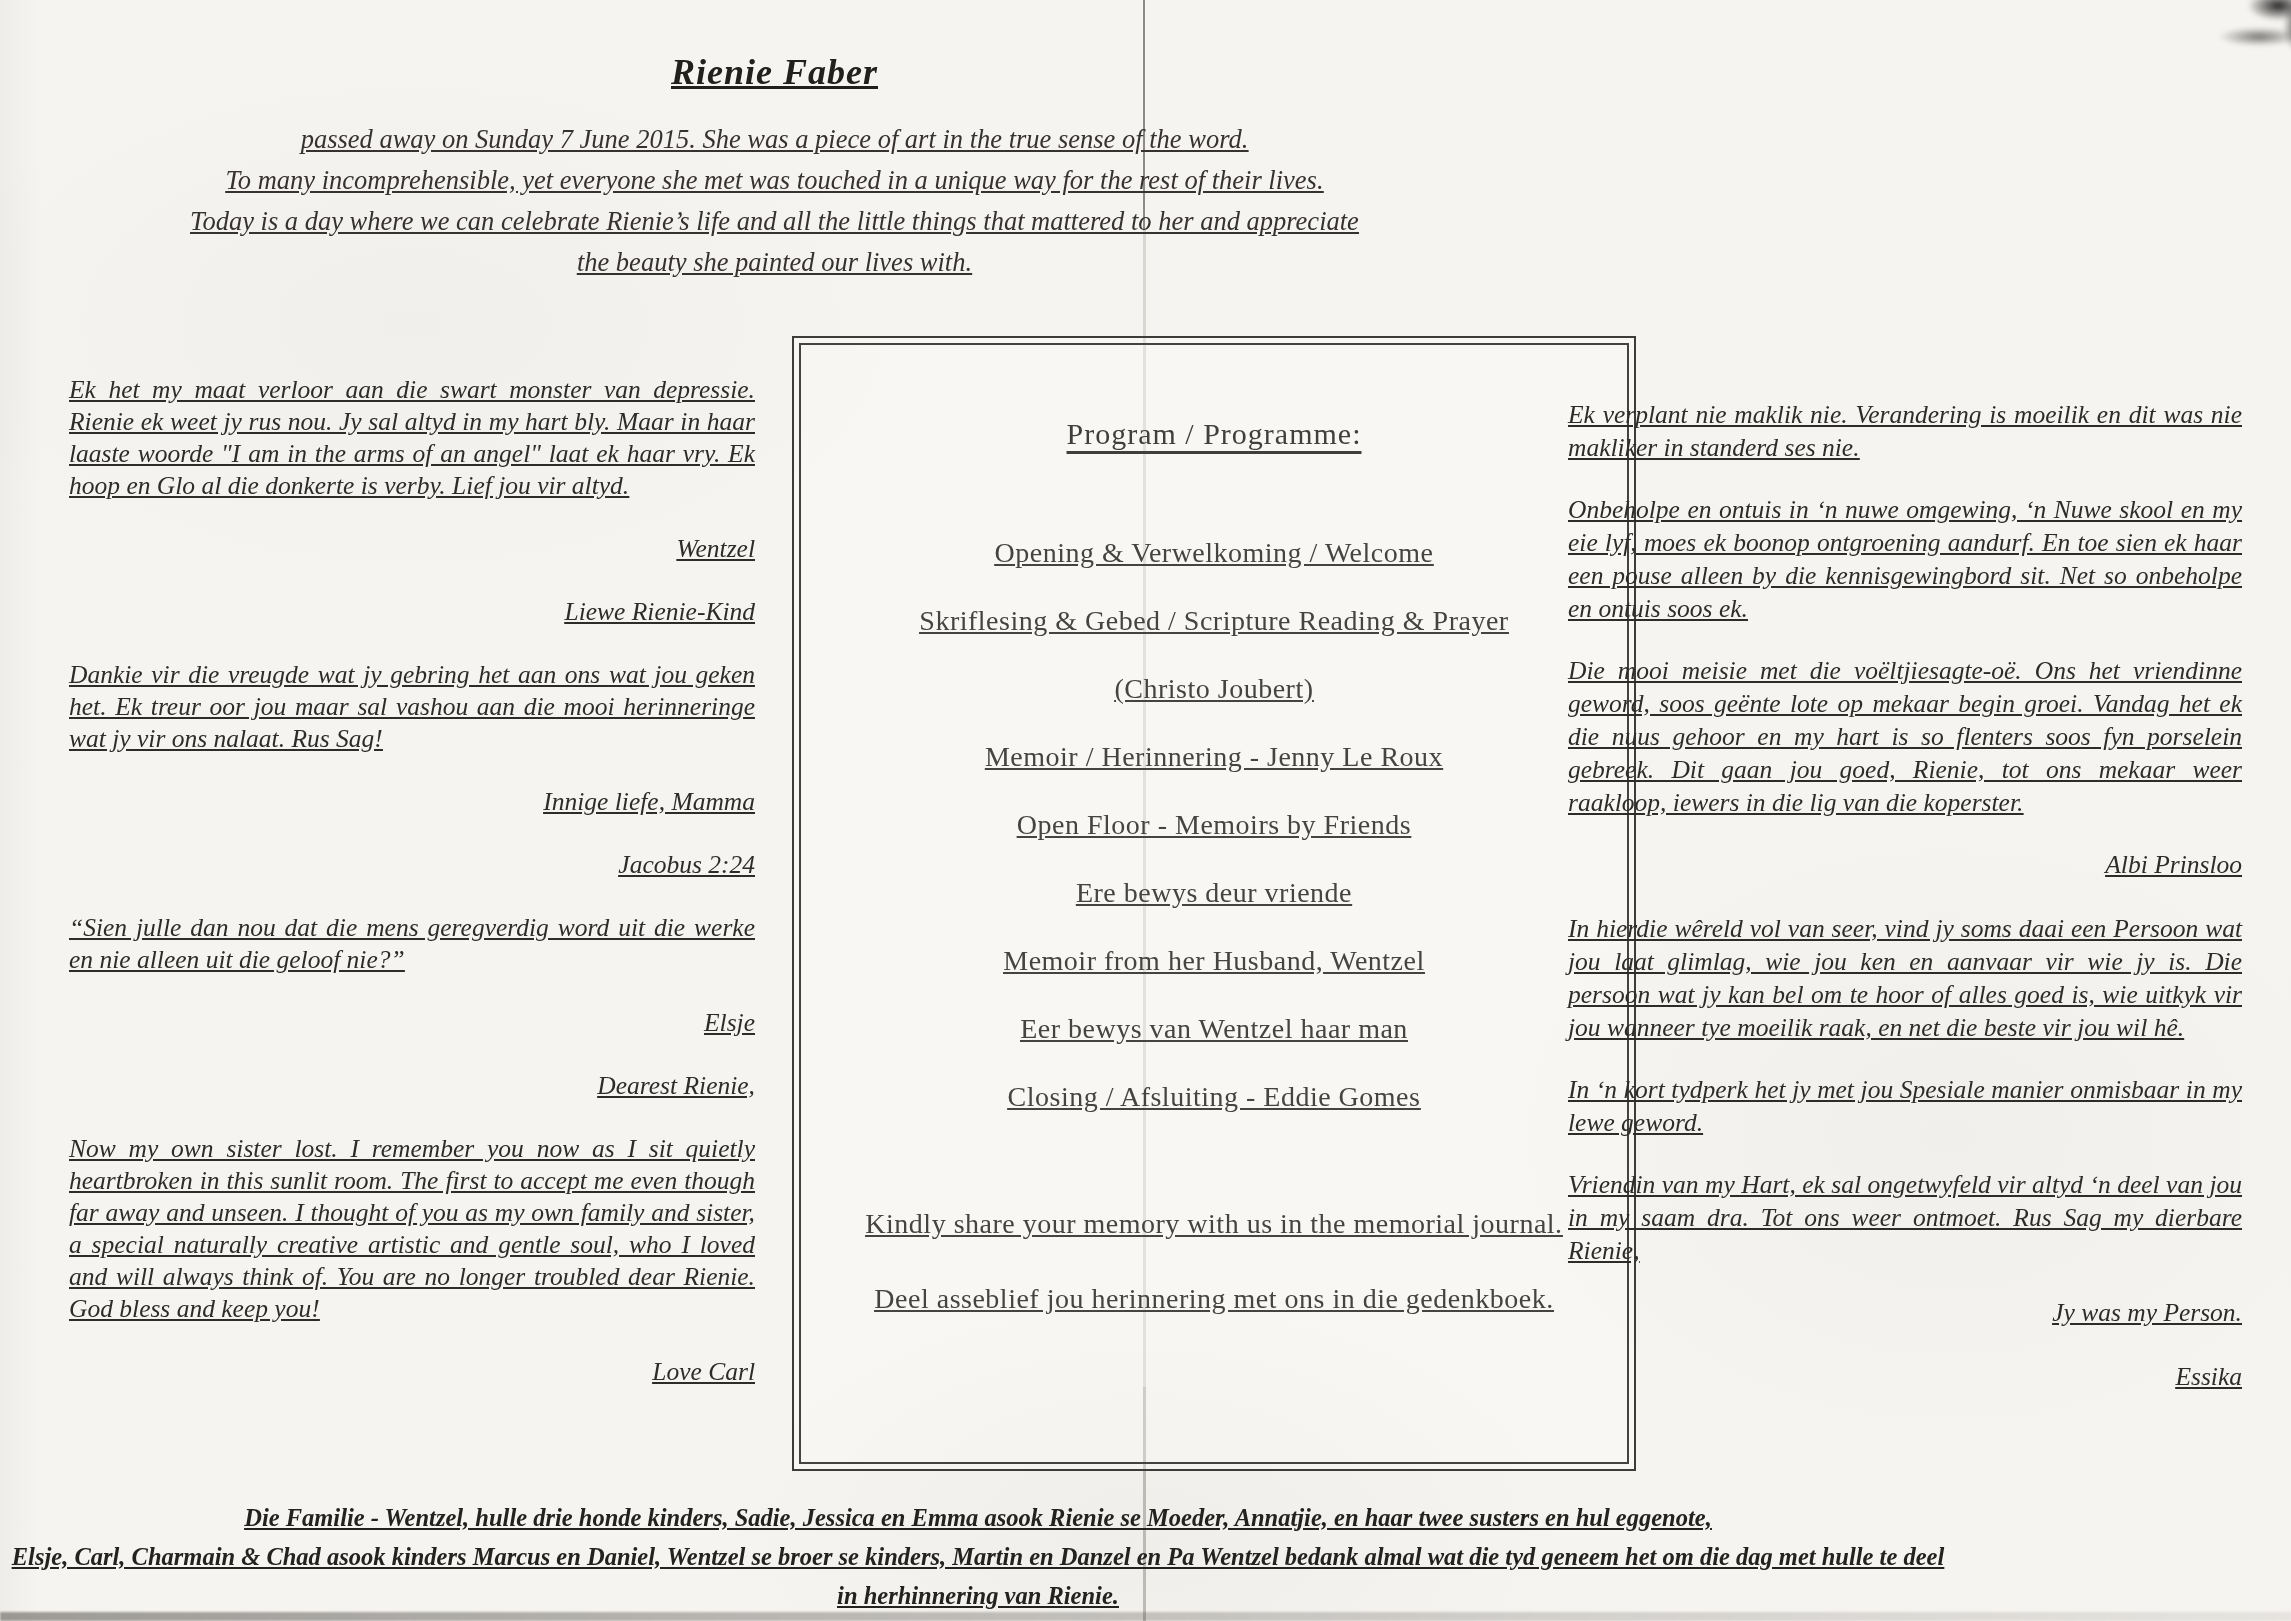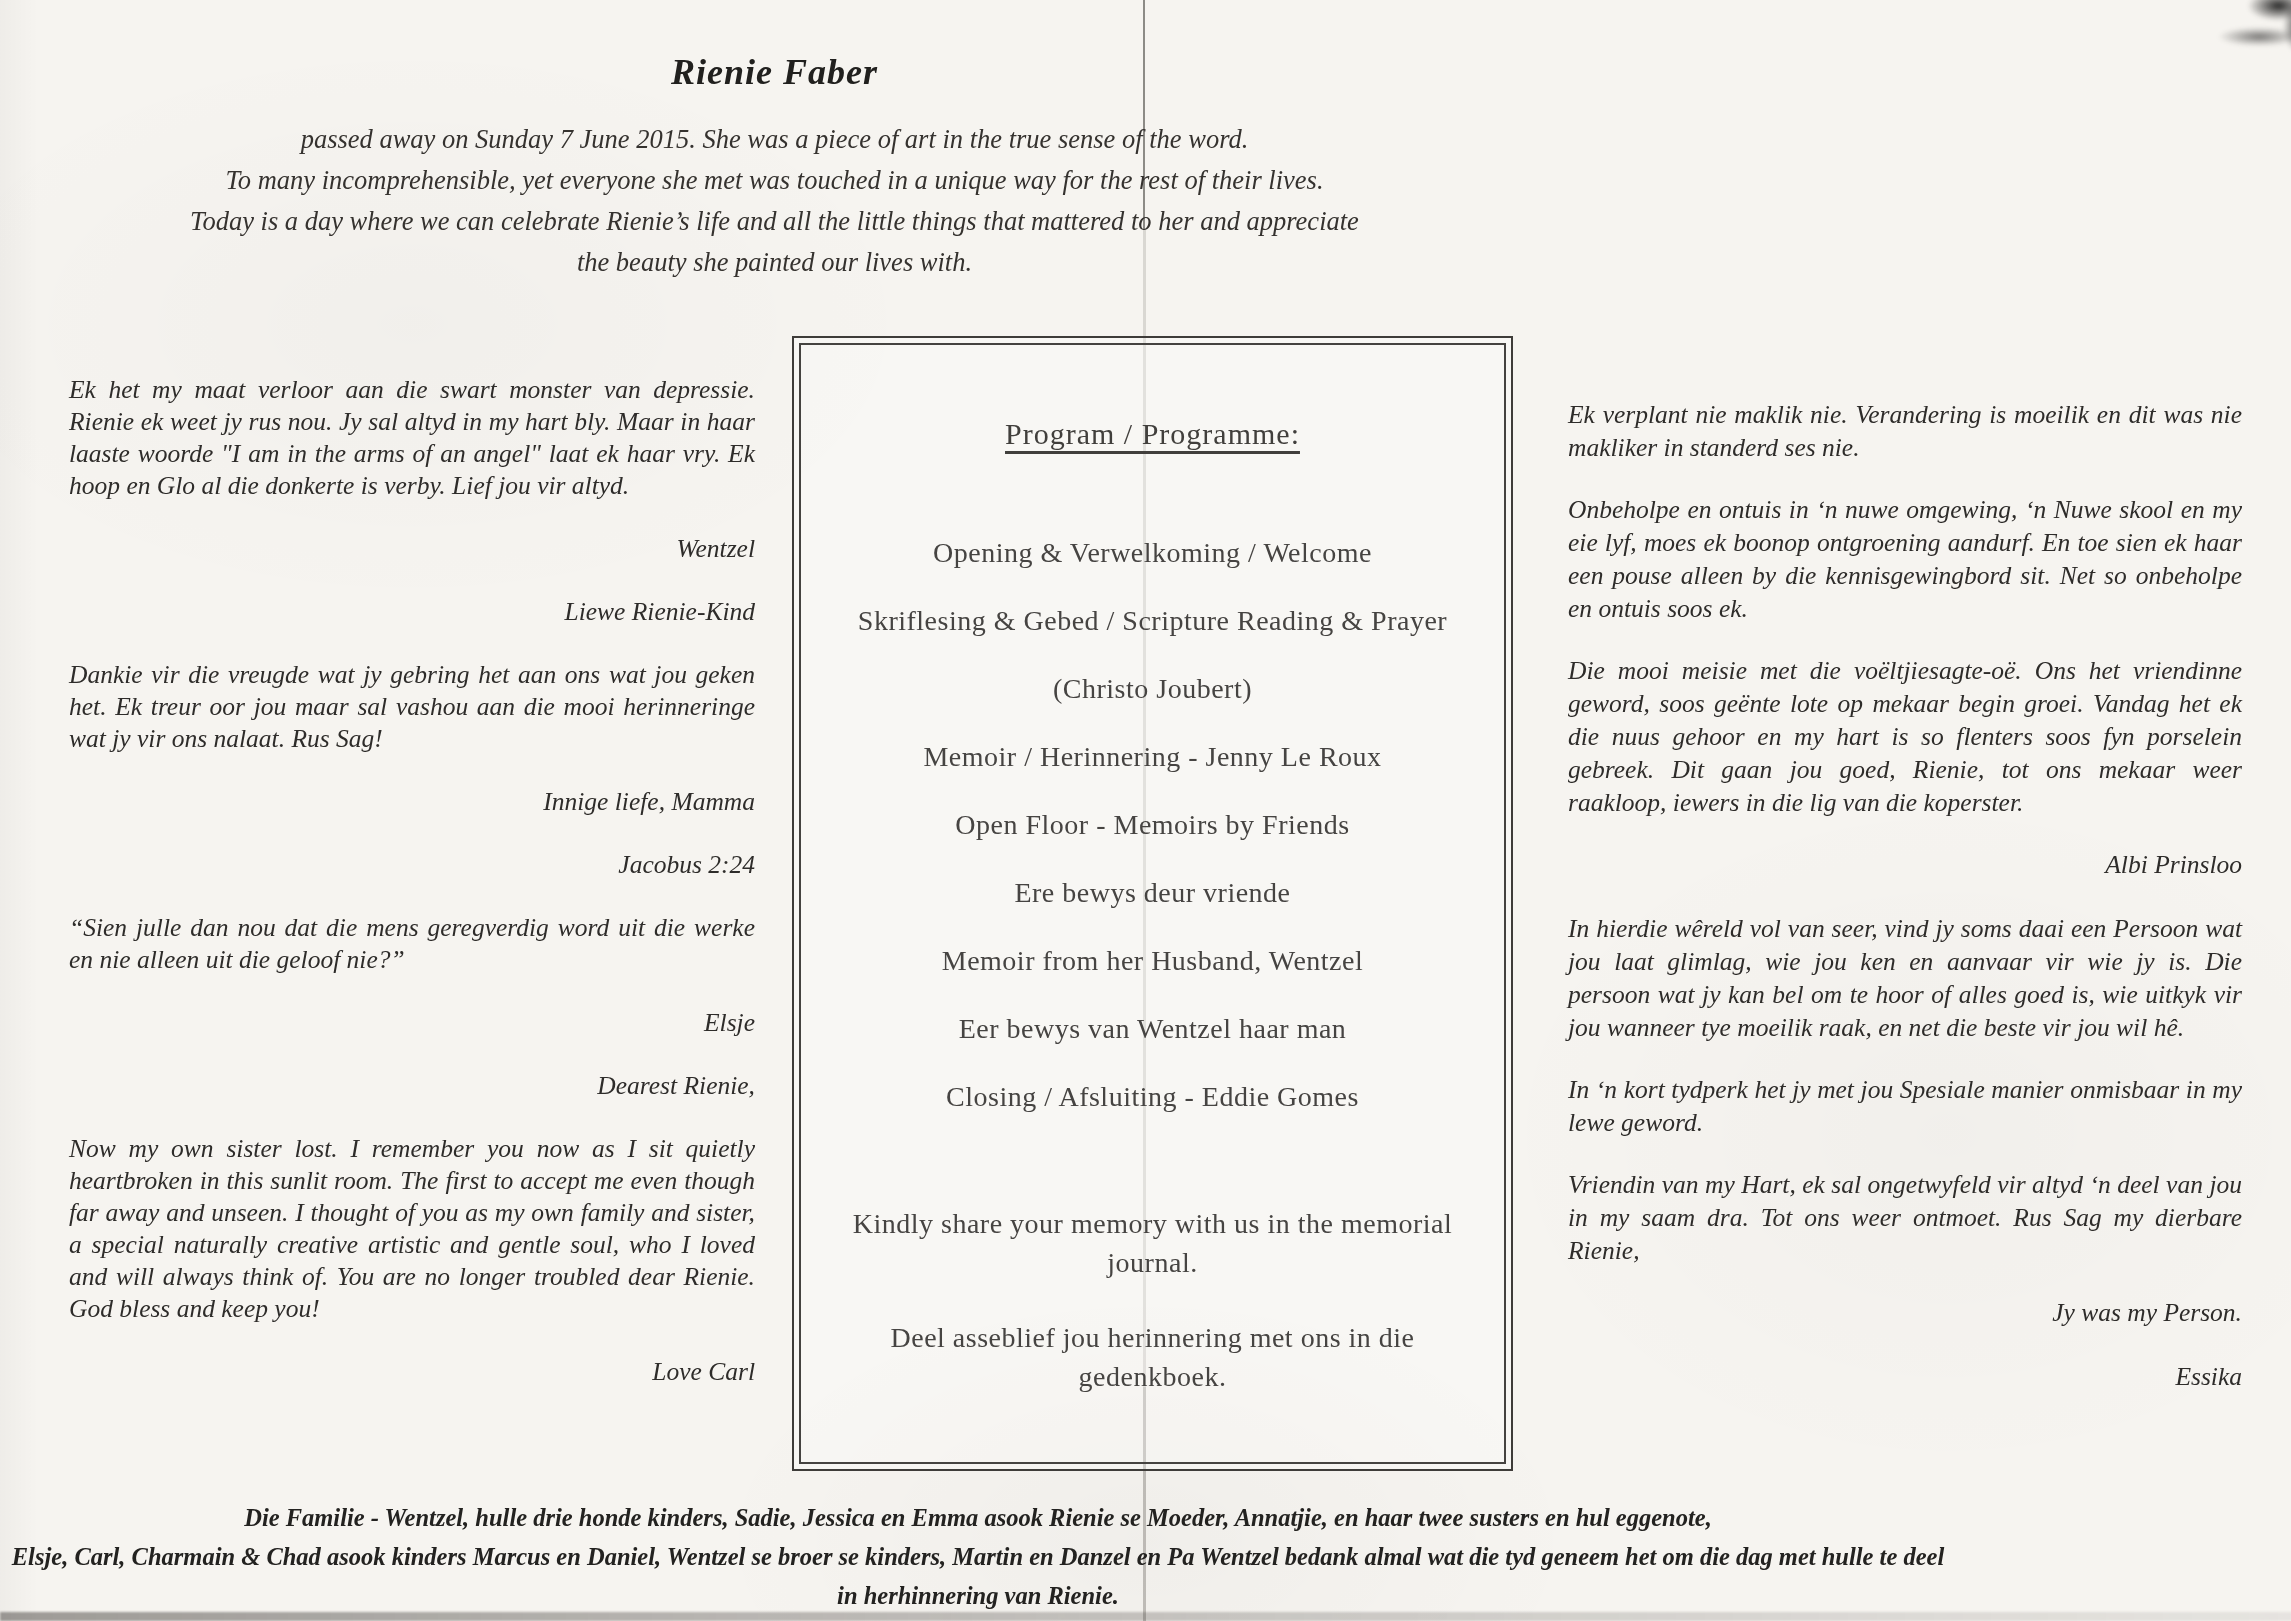--- a/index.html
+++ b/index.html
@@ -1,15 +1,15 @@
 <!DOCTYPE html>
 <html><head>
 <meta charset="utf-8">
 <style>
-  * { margin:0; padding:0; box-sizing:border-box; }
+  * { margin:0; padding:0; box-sizing:border-box;text-decoration:underline; }
   html,body { width:2292px; height:1621px; }
   body{
     font-family:"Liberation Serif","DejaVu Serif",serif;
     background:#efede9;
     overflow:hidden;
   }
   .page{
     position:relative;
     width:2292px; height:1621px;
     background:
@@ -55,21 +55,21 @@
   .col-left{ left:69px; top:374px; width:686px; font-size:25.5px; line-height:32px; }
   .col-right{ left:1568px; top:398px; width:674px; font-size:25.5px; line-height:33px; }
   .para{ text-align:justify; margin-bottom:31px; }
   .line{ text-align:right; margin-bottom:31px; }
   .gap-lg{ margin-top:27.4px; }
   .col-right .para{ margin-bottom:29px; }
   .gap-md{ margin-top:13.7px; }
 
   
   .program-box{
-    position:absolute; left:792px; top:336px; width:721px; height:1135px;
+    position:absolute; left:792px; top:336px; width:844px; height:1135px;
     border:2px solid #3e3c39; padding:4.9px;
     background:rgba(255,255,255,0.25);
   }
   .program-inner{
     width:100%; height:100%;
     border:2px solid #454340;
     padding:72px 27.4px 19.6px 27.4px;
     text-align:center;
     color:#464442;
   }

